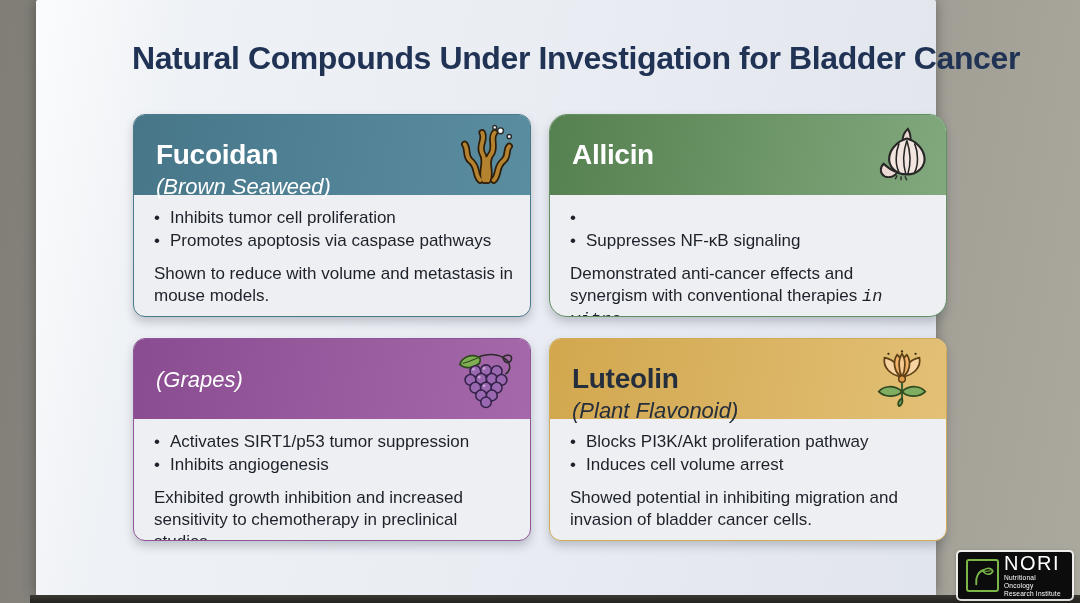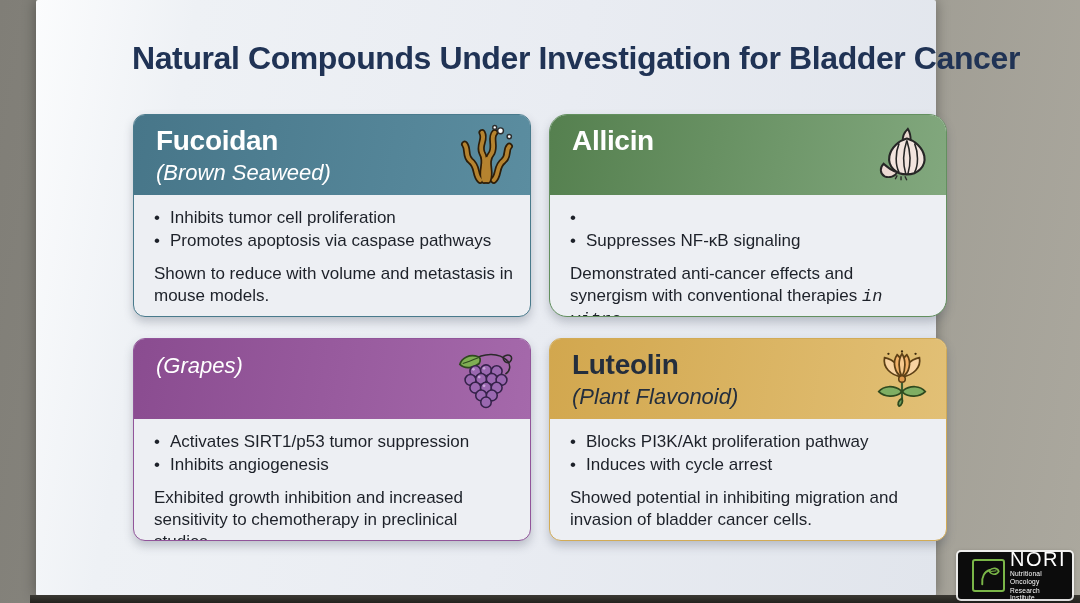--- a/index.html
+++ b/index.html
@@ -30,36 +30,36 @@
     display:grid;grid-template-columns:398px 398px;grid-auto-rows:203px;
     column-gap:18px;row-gap:21px;
   }
   .card{
     border-radius:12px;border:1.5px solid #888;overflow:hidden;
     background:#edeff3;box-shadow:0 5px 10px rgba(70,75,95,.28);
     display:flex;flex-direction:column;box-sizing:border-box;
   }
   .card-header{
     height:80px;flex:0 0 80px;color:#fff;position:relative;
-    padding:11px 0 0 22px;box-sizing:border-box;
+    padding:25px 0 0 22px;box-sizing:border-box;
   }
   .card-name{font-size:28px;font-weight:bold;line-height:1.1;letter-spacing:-.3px;}
   .card-source{font-size:22px;font-style:italic;margin-top:3px;}
   .card-icon{position:absolute;right:13px;top:9px;width:62px;height:62px;}
   .card-body{padding:11px 14px 8px 20px;color:#1d2129;font-size:17px;line-height:1.3;}
   .bullet-row{display:flex;margin:1px 0;}
   .bullet-marker{width:16px;flex:0 0 16px;text-align:left;}
   .card-summary{margin-top:11px;line-height:1.3;}
   .em{font-style:italic;font-family:Liberation Mono, monospace;}
   
   .logo{
     position:absolute;left:958px;top:552px;width:114px;height:47px;
     background:#0c0c0c;border-radius:3px;box-sizing:border-box;
     box-shadow:0 0 0 2px rgba(255,255,255,.85),0 1px 5px rgba(0,0,0,.5);
-    display:flex;align-items:center;padding:4px 14px;
+    display:flex;align-items:center;padding:4px 8px;
   }
   .logo-leaf-box{
     width:33px;height:33px;flex:0 0 33px;border:2px solid #7ab648;border-radius:3px;
     box-sizing:border-box;display:flex;align-items:center;justify-content:center;
   }
   .logo-text{margin-left:5px;color:#fff;}
   .logo-acronym{font-size:20px;line-height:1;letter-spacing:1.5px;font-weight:400;}
   .logo-sub{font-size:6.6px;line-height:1.2;margin-top:1px;letter-spacing:.2px;}
 </style>
 </head>
@@ -216,21 +216,21 @@
           <circle cx="32" cy="32" r="3.4" fill="#e09a4e" stroke="#5d4016" stroke-width="1.6"></circle>
         </svg>
       </header>
       <div class="card-body">
         <div class="bullet-row">
           <span class="bullet-marker">•</span>
           <span>Blocks PI3K/Akt proliferation pathway</span>
         </div>
         <div class="bullet-row">
           <span class="bullet-marker">•</span>
-          <span>Induces with cycle arrest</span>
+          <span>Induces cell volume arrest</span>
         </div>
         <div class="card-summary"><span>Showed potential in inhibiting migration and invasion of bladder cancer cells.</span><span class="em"></span><span></span></div>
       </div>
     </article>
   </div>
 </div>
 
 <div class="screen-bottom-edge"></div>
 
 <div class="logo">

